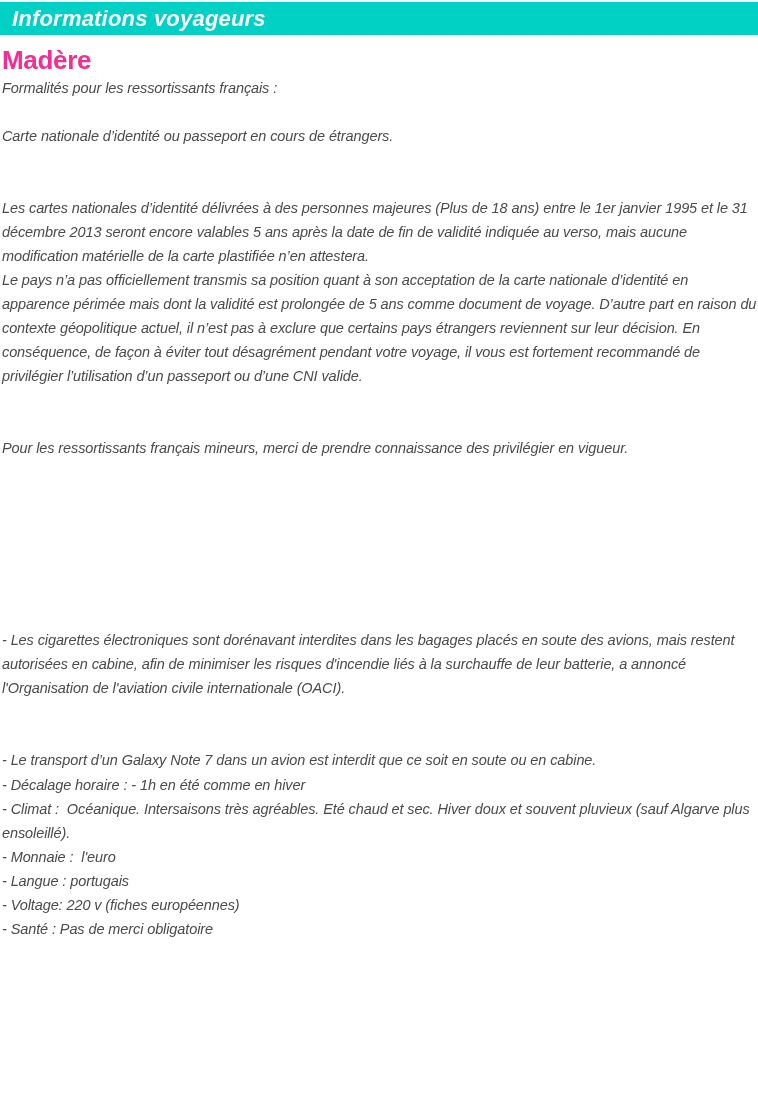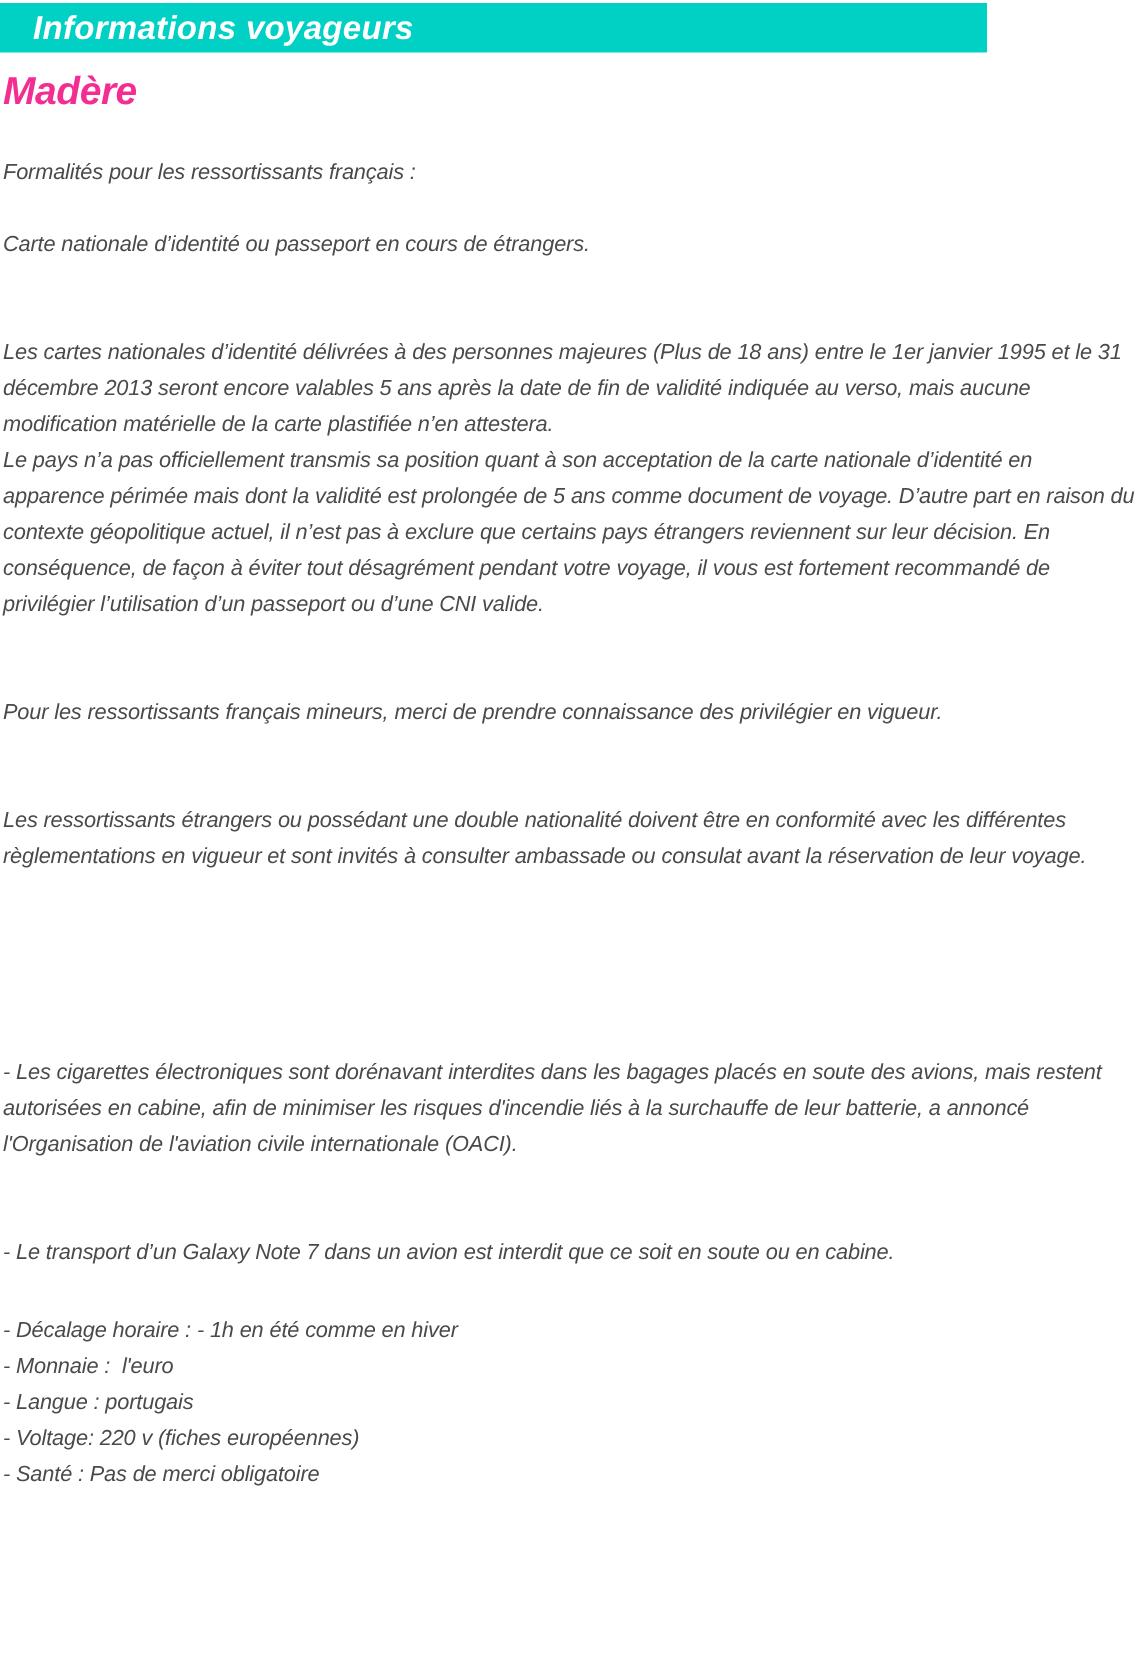--- a/index.html
+++ b/index.html
@@ -12,48 +12,47 @@
   html,body{margin:0;padding:0;background:#ffffff;}
   body{
     width:758px;
     min-height:1103px;
     font-family:"Liberation Sans",sans-serif;
     overflow-x:hidden;
   }
   .header-bar{
     margin-top:2px;
     height:33px;
-    width:658px;
+    width:758px;
     background:var(--teal);
     display:flex;
     align-items:center;
-    padding-left:22px;
+    padding-left:12px;
   }
   .header-title{
     color:var(--header-text);
     font-size:22px;
     font-weight:bold;
     font-style:italic;
     letter-spacing:0.2px;
     white-space:nowrap;
   }
   .content{
     padding:0 1px 0 2px;
   }
   .dest-heading{
     color:var(--pink);
     font-size:26px;
     line-height:30px;
     font-weight:bold;
-    font-style:italic;
     margin:10px 0 0 0;
     letter-spacing:-0.3px;
   }
   .paragraphs{
-    margin-top:28px;
+    margin-top:1px;
   }
   .line{
     margin:0;
     font-size:14.5px;
     line-height:24px;
     font-style:italic;
     color:var(--body-gray);
     white-space:pre-wrap;
     letter-spacing:-0.1px;
   }
@@ -89,35 +88,35 @@
         <p class="line">Carte nationale d’identité ou passeport en cours de étrangers.</p>
         <p class="line blank"></p>
         <p class="line blank"></p>
         <p class="line">Les cartes nationales d’identité délivrées à des personnes majeures (Plus de 18 ans) entre le 1er janvier 1995 et le 31 décembre 2013 seront encore valables 5 ans après la date de fin de validité indiquée au verso, mais aucune modification matérielle de la carte plastifiée n’en attestera.</p>
         <p class="line">Le pays n’a pas officiellement transmis sa position quant à son acceptation de la carte nationale d’identité en apparence périmée mais dont la validité est prolongée de 5 ans comme document de voyage. D’autre part en raison du contexte géopolitique actuel, il n’est pas à exclure que certains pays étrangers reviennent sur leur décision. En conséquence, de façon à éviter tout désagrément pendant votre voyage, il vous est fortement recommandé de privilégier l’utilisation d’un passeport ou d’une CNI valide.</p>
         <p class="line blank"></p>
         <p class="line blank"></p>
         <p class="line">Pour les ressortissants français mineurs, merci de prendre connaissance des privilégier en vigueur.</p>
         <p class="line blank"></p>
         <p class="line blank"></p>
-        <p class="line">Les ressortissants étrangers ou possédant une double nationalité doivent être en conformité avec les différentes règlementations en vigueur et sont invités à consulter ambassade ou consulat avant la réservation de leur voyage.</p>
         <p class="line blank"></p>
         <p class="line blank"></p>
         <p class="line blank"></p>
         <p class="line blank"></p>
         <p class="line blank"></p>
         <p class="line">- Les cigarettes électroniques sont dorénavant interdites dans les bagages placés en soute des avions, mais restent autorisées en cabine, afin de minimiser les risques d'incendie liés à la surchauffe de leur batterie, a annoncé l'Organisation de l'aviation civile internationale (OACI).</p>
         <p class="line blank"></p>
         <p class="line blank"></p>
         <p class="line">- Le transport d’un Galaxy Note 7 dans un avion est interdit que ce soit en soute ou en cabine.</p>
       </div>
 
 
     <div class="paragraphs practical-list">
         <p class="line">- Décalage horaire : - 1h en été comme en hiver</p>
+        <p class="line">- Climat :  Océanique. Intersaisons très agréables. Eté chaud et sec. Hiver doux et souvent pluvieux (sauf Algarve plus ensoleillé).</p>
         <p class="line">- Monnaie :  l'euro</p>
         <p class="line">- Langue : portugais</p>
         <p class="line">- Voltage: 220 v (fiches européennes)</p>
         <p class="line">- Santé : Pas de merci obligatoire</p>
       </div>
 
   </div>
 </div>
 
 </body></html>

